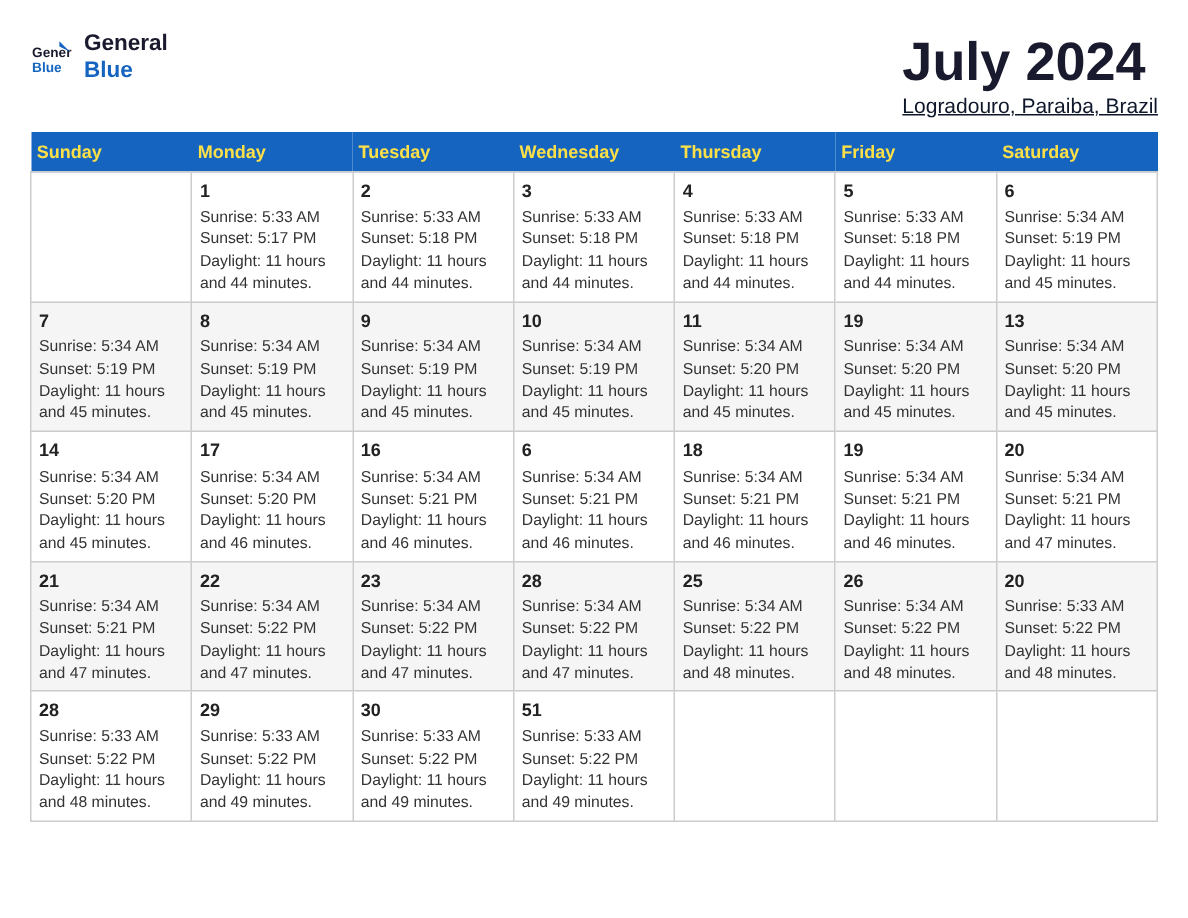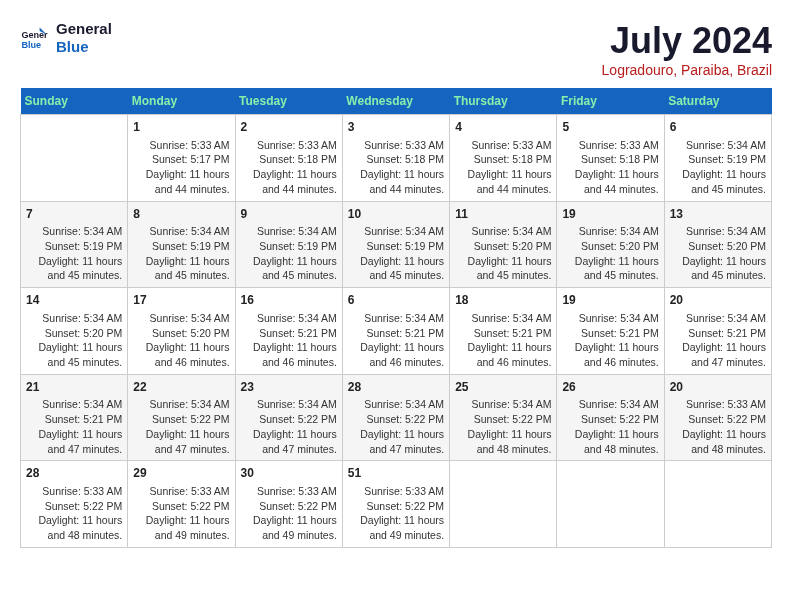--- a/index.html
+++ b/index.html
@@ -19,39 +19,39 @@
     .logo {
       display: flex;
       align-items: center;
       gap: 4px;
     }
     .logo-icon {
       width: 28px;
       height: 28px;
     }
     .title-block {
-      text-align: right;
     }
     .month-title {
       font-size: 36px;
       font-weight: bold;
       color: #1a1a2e;
     }
     .location {
       font-size: 14px;
-      color: #b91c1c;
+      color: #0f172a;
+      text-decoration: underline;
     }
     table {
       width: 100%;
       border-collapse: collapse;
       font-size: 11px;
     }
     thead tr th {
       background-color: #1565c0;
-      color: #86efac;
+      color: #fde047;
       padding: 6px 4px;
       text-align: left;
       font-size: 12px;
       font-weight: bold;
     }
     tbody tr td {
       border: 1px solid #ccc;
       vertical-align: top;
       padding: 4px 5px;
       width: 14.28%;
@@ -61,21 +61,20 @@
     }
     tbody tr td .day-num {
       font-weight: bold;
       font-size: 12px;
       display: block;
       margin-bottom: 2px;
     }
     tbody tr td .info {
       font-size: 10.5px;
       color: #333;
-      text-align: right;
     }
     tbody tr:nth-child(odd) td {
       background: #fff;
     }
     tbody tr:nth-child(even) td {
       background: #f5f5f5;
     }
     .empty { background: #fff !important; }
   </style>
 </head>

